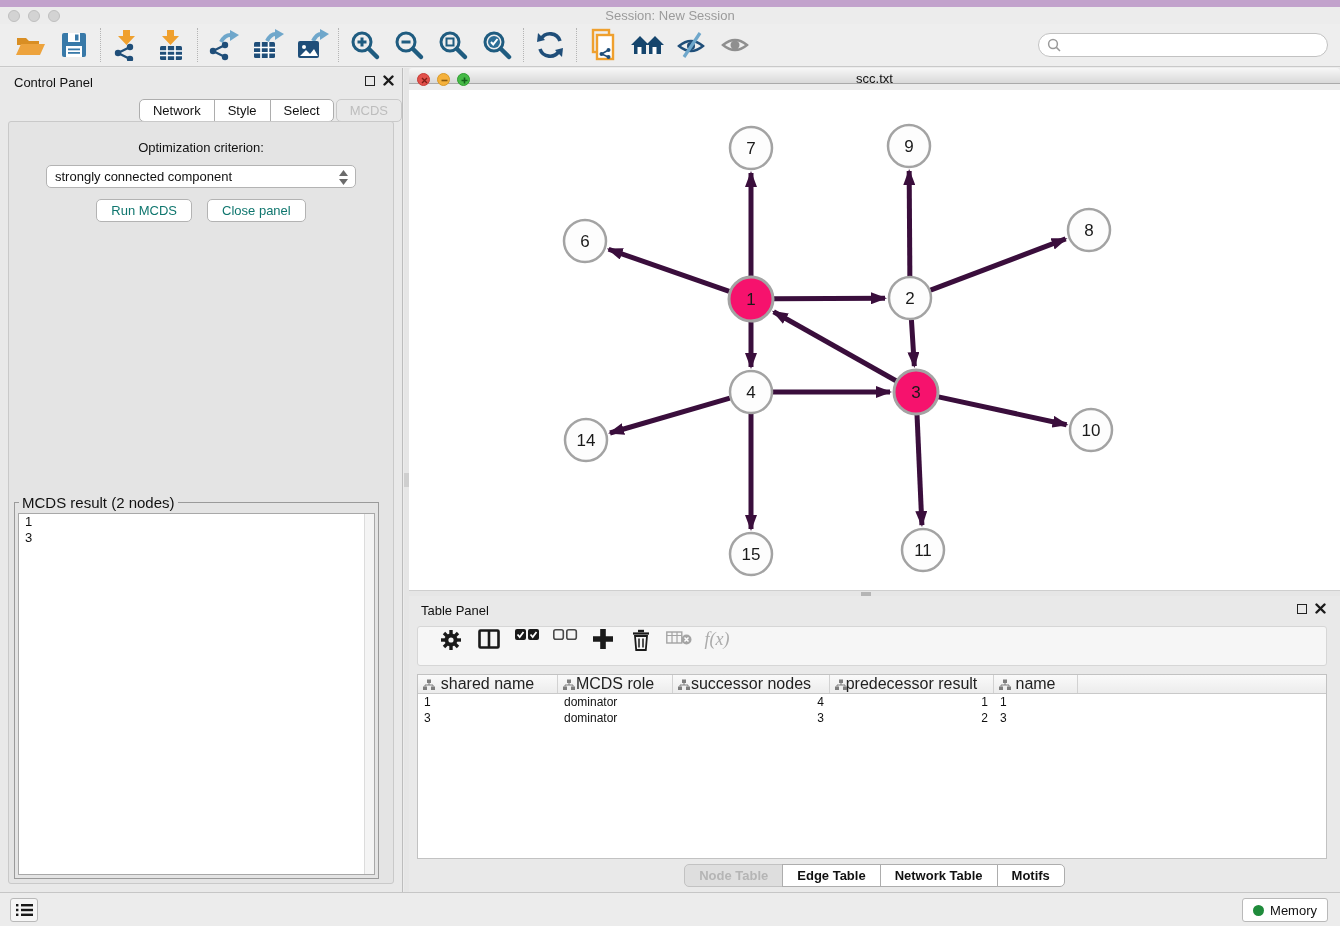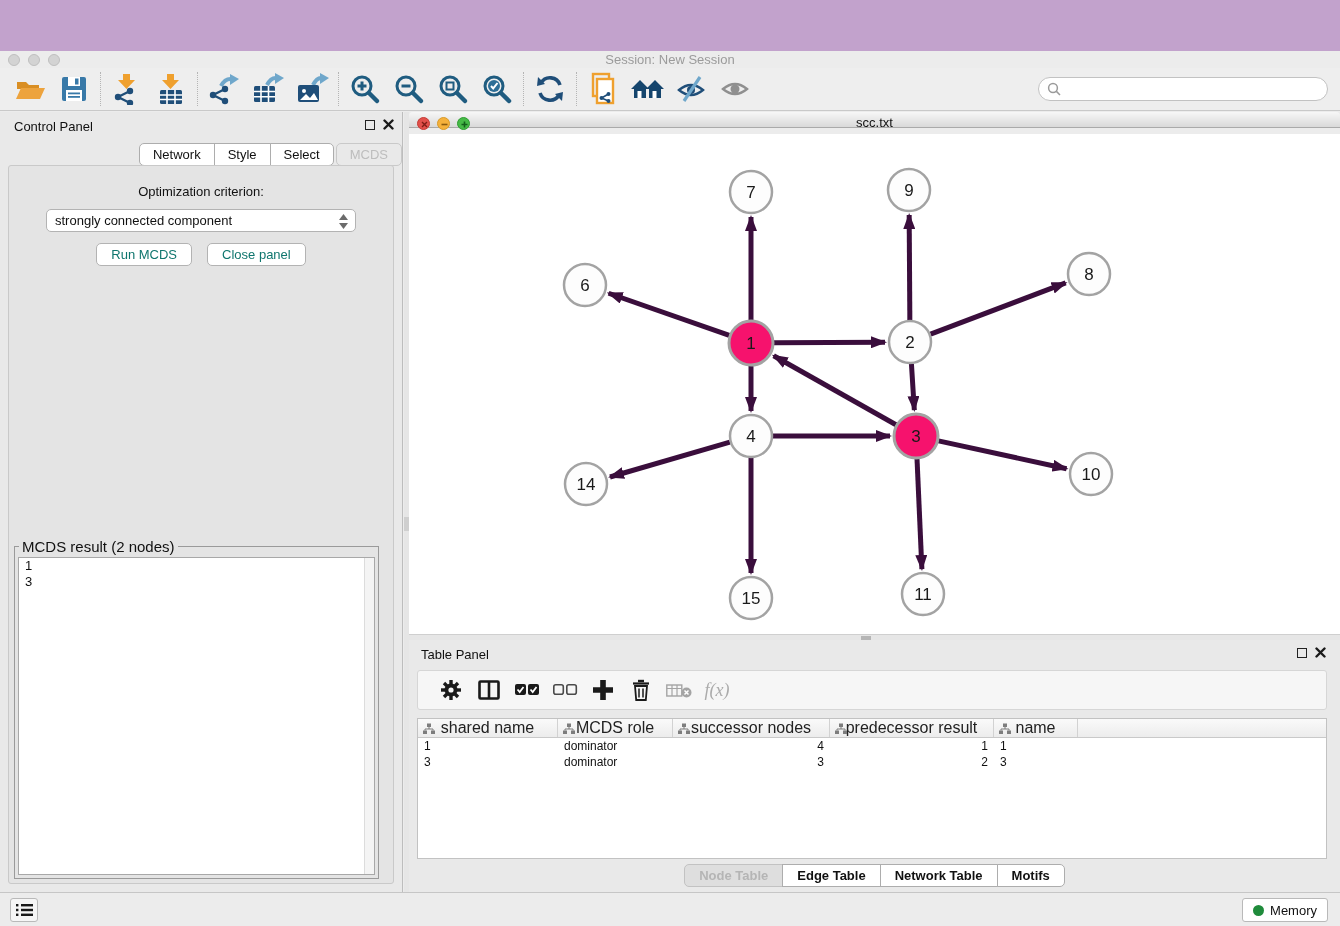--- a/index.html
+++ b/index.html
@@ -1,18 +1,18 @@
 <!DOCTYPE html>
 <html><head>
 <meta charset="utf-8">
 <style>
   * { margin:0; padding:0; box-sizing:border-box; }
   html,body { width:1340px; height:926px; font-family:"Liberation Sans", sans-serif; }
   .desktop { position:relative; width:1340px; height:926px; background:#c2a2cc; overflow:hidden; }
-  .main-window { position:absolute; top:7px; left:0; right:0; bottom:0; background:#ececec;margin-top:44px; }
+  .main-window { position:absolute; top:7px; left:0; right:0; bottom:0; background:#ececec; }
 
   
   .titlebar { position:absolute; top:0; left:0; right:0; height:17px; background:#ececec; }
   .tl-dot { position:absolute; top:3px; width:12px; height:12px; border-radius:50%;
             background:#d3d3d3; border:1px solid #bfbfbf; }
   .titlebar .t-title { position:absolute; left:0; right:0; text-align:center; line-height:17px;
             font-size:13px; color:#9b9b9b; }
 
   
   .toolbar { position:absolute; top:17px; left:0; right:0; height:43px; background:#eeeeee;
@@ -73,21 +73,21 @@
   .net-title { position:absolute; left:0; right:0; text-align:center; line-height:21px; font-size:13px; color:#111; }
   .net-canvas { position:absolute; top:22px; left:0; right:0; bottom:6px; background:#fff; overflow:hidden; }
   .net-scrollstrip { position:absolute; bottom:0; left:0; right:0; height:6px; background:#e6e6e6;
        border-top:1px solid #cfcfcf; }
   .net-scroll-handle { position:absolute; left:452px; top:1px; width:10px; height:4px; background:#b5b5b5; }
 
   
   .table-panel { position:absolute; top:528px; left:0; right:0; bottom:0; background:#e9e9e9; }
   .table-toolbar { position:absolute; top:30px; left:8px; right:13px; height:40px; background:#f6f6f6;
        border:1px solid #d6d6d6; border-radius:3px; display:flex; align-items:center; gap:0; padding-left:14px; }
-  .tt-btn { width:38px; height:34px; display:flex; align-items:center; justify-content:center; }
+  .tt-btn { width:38px; height:34px; display:flex; align-items:flex-start; justify-content:center; }
   .fx { font-family:"Liberation Serif", serif; font-style:italic; font-size:18px; color:#ababab; }
   .table-box { position:absolute; top:78px; left:8px; right:13px; bottom:33px; background:#fff;
        border:1px solid #c2c2c2; overflow:hidden; }
   .thead { display:flex; height:19px; background:linear-gradient(#fafafa,#ececec); border-bottom:1px solid #c9c9c9; }
   .th { position:relative; border-right:1px solid #d2d2d2; font-size:16px; color:#222;
         display:flex; align-items:center; justify-content:center; }
   .th svg { position:absolute; left:5px; top:4px; }
   .th.filler { flex:1; border-right:none; }
   .tr { display:flex; height:16px; }
   .td { font-size:12px; color:#111; padding:0 6px; line-height:16px; overflow:hidden; white-space:nowrap; }

